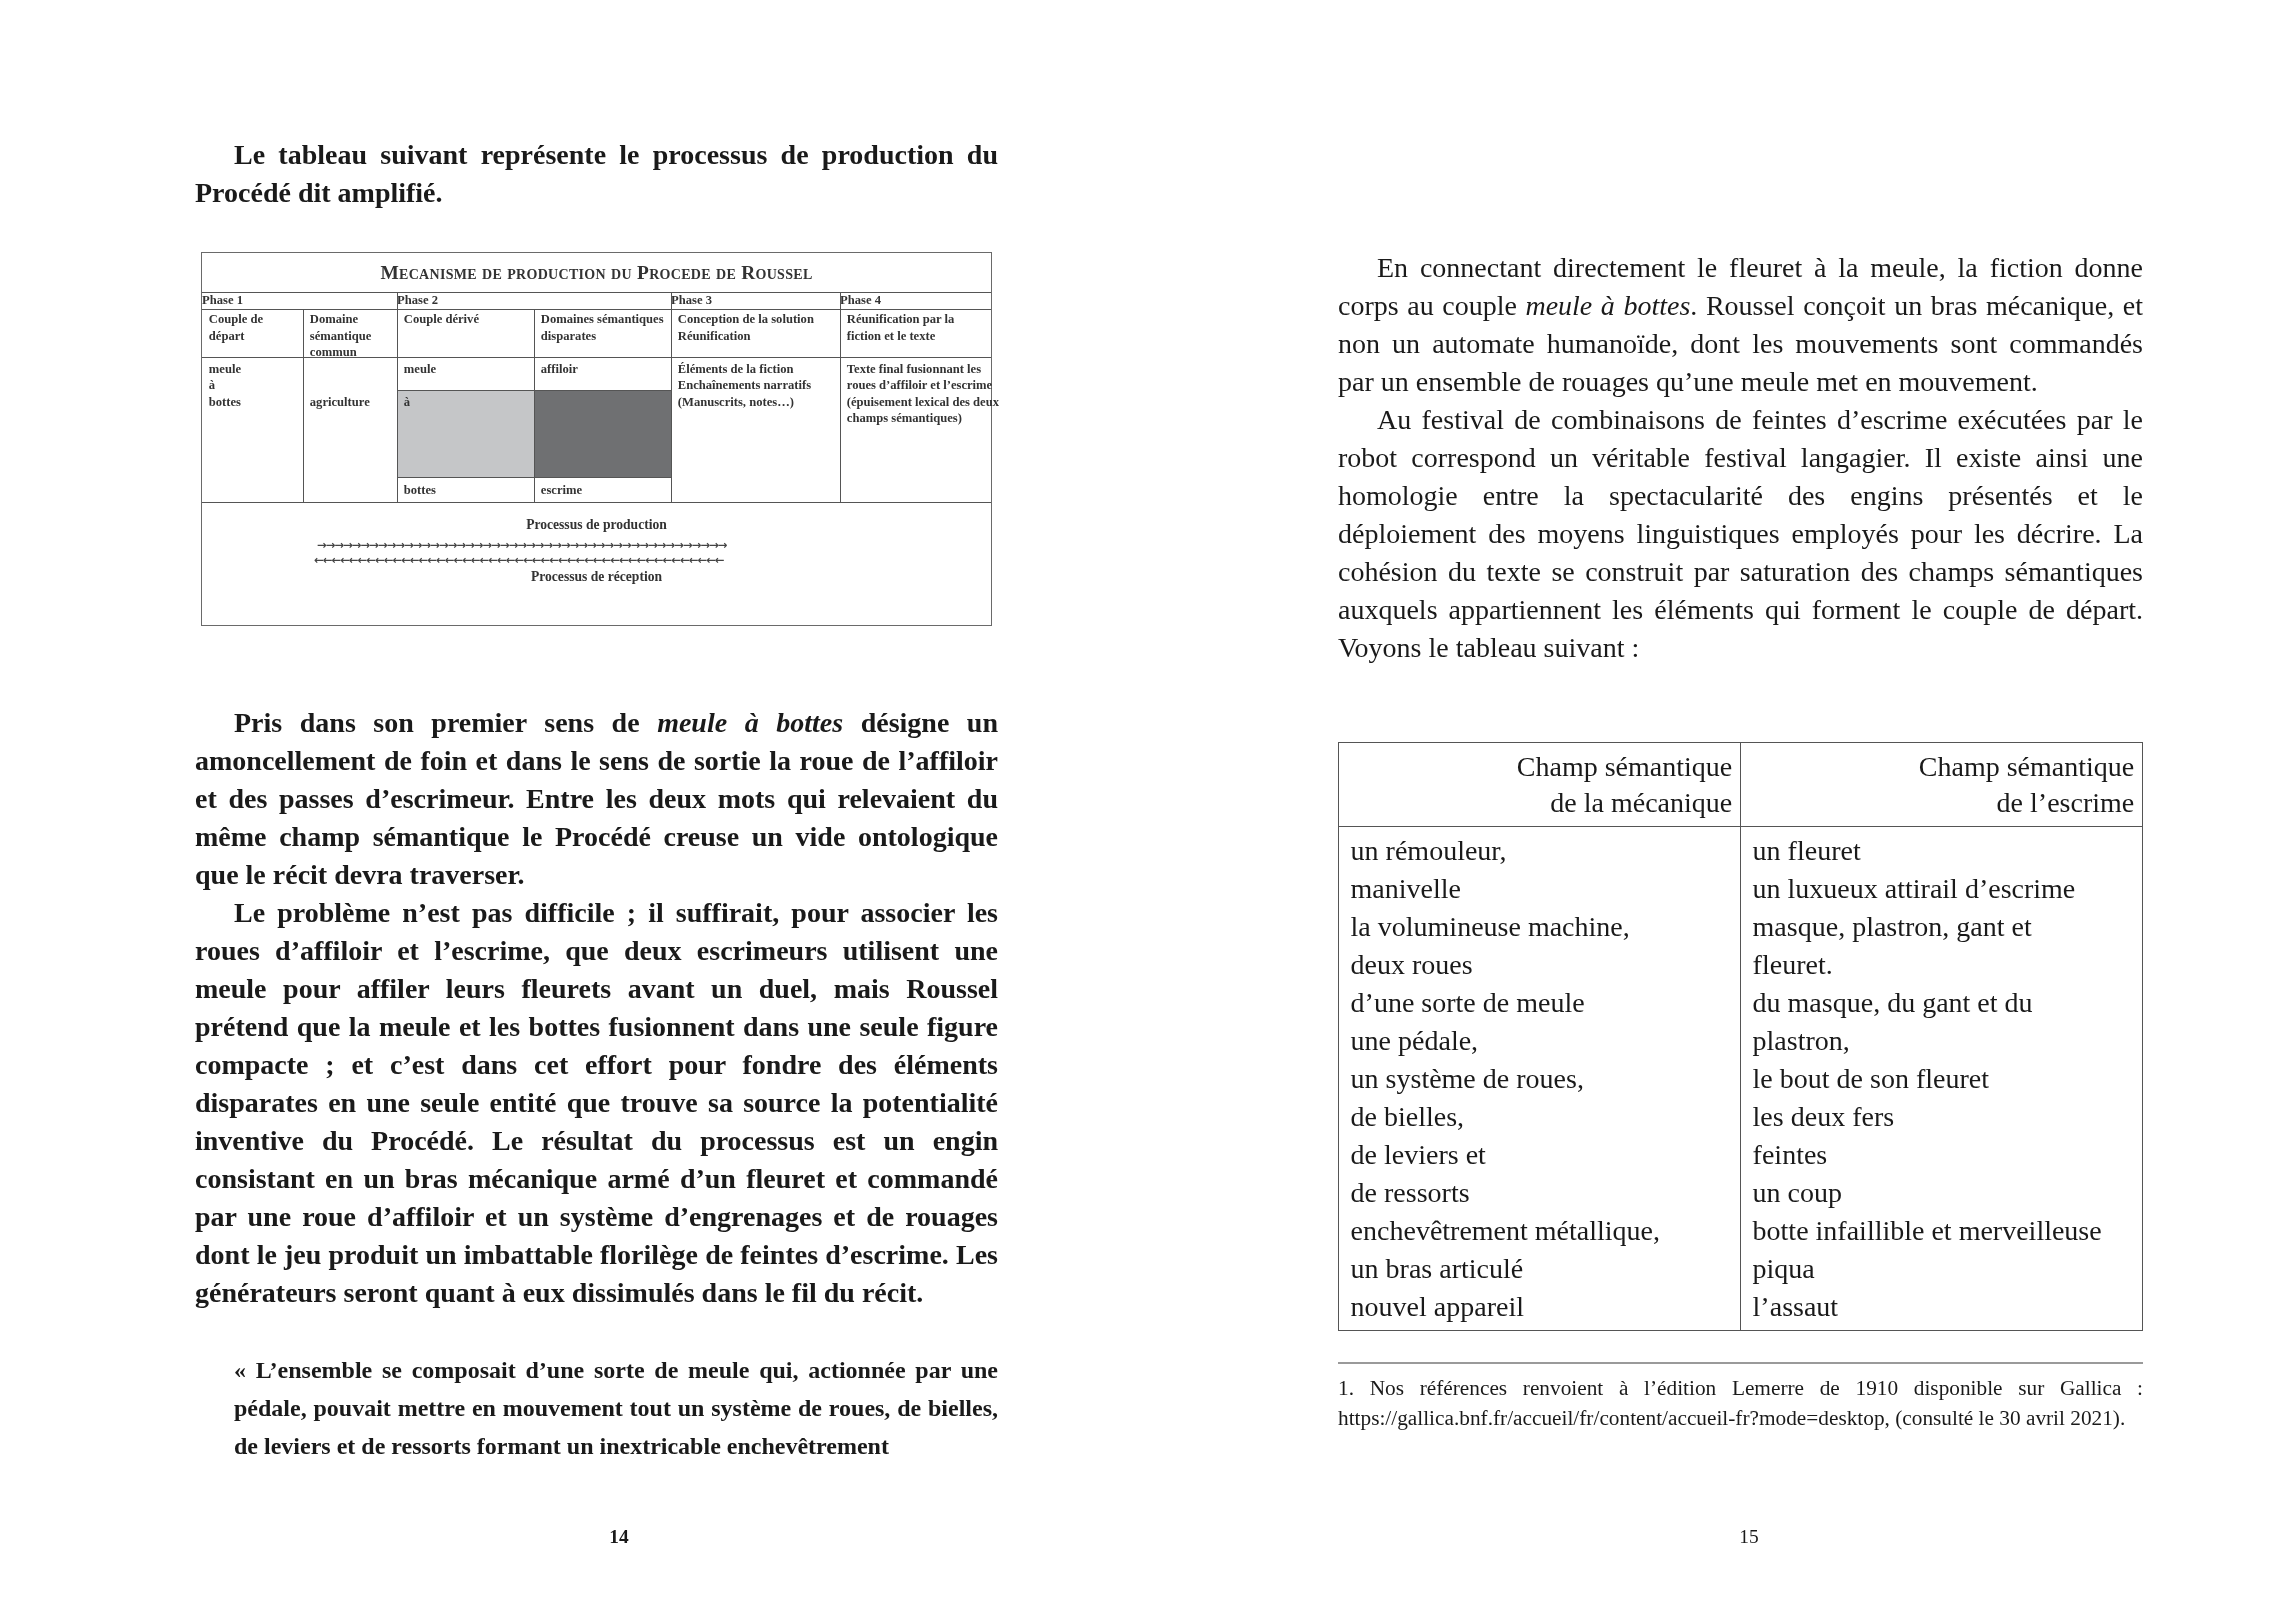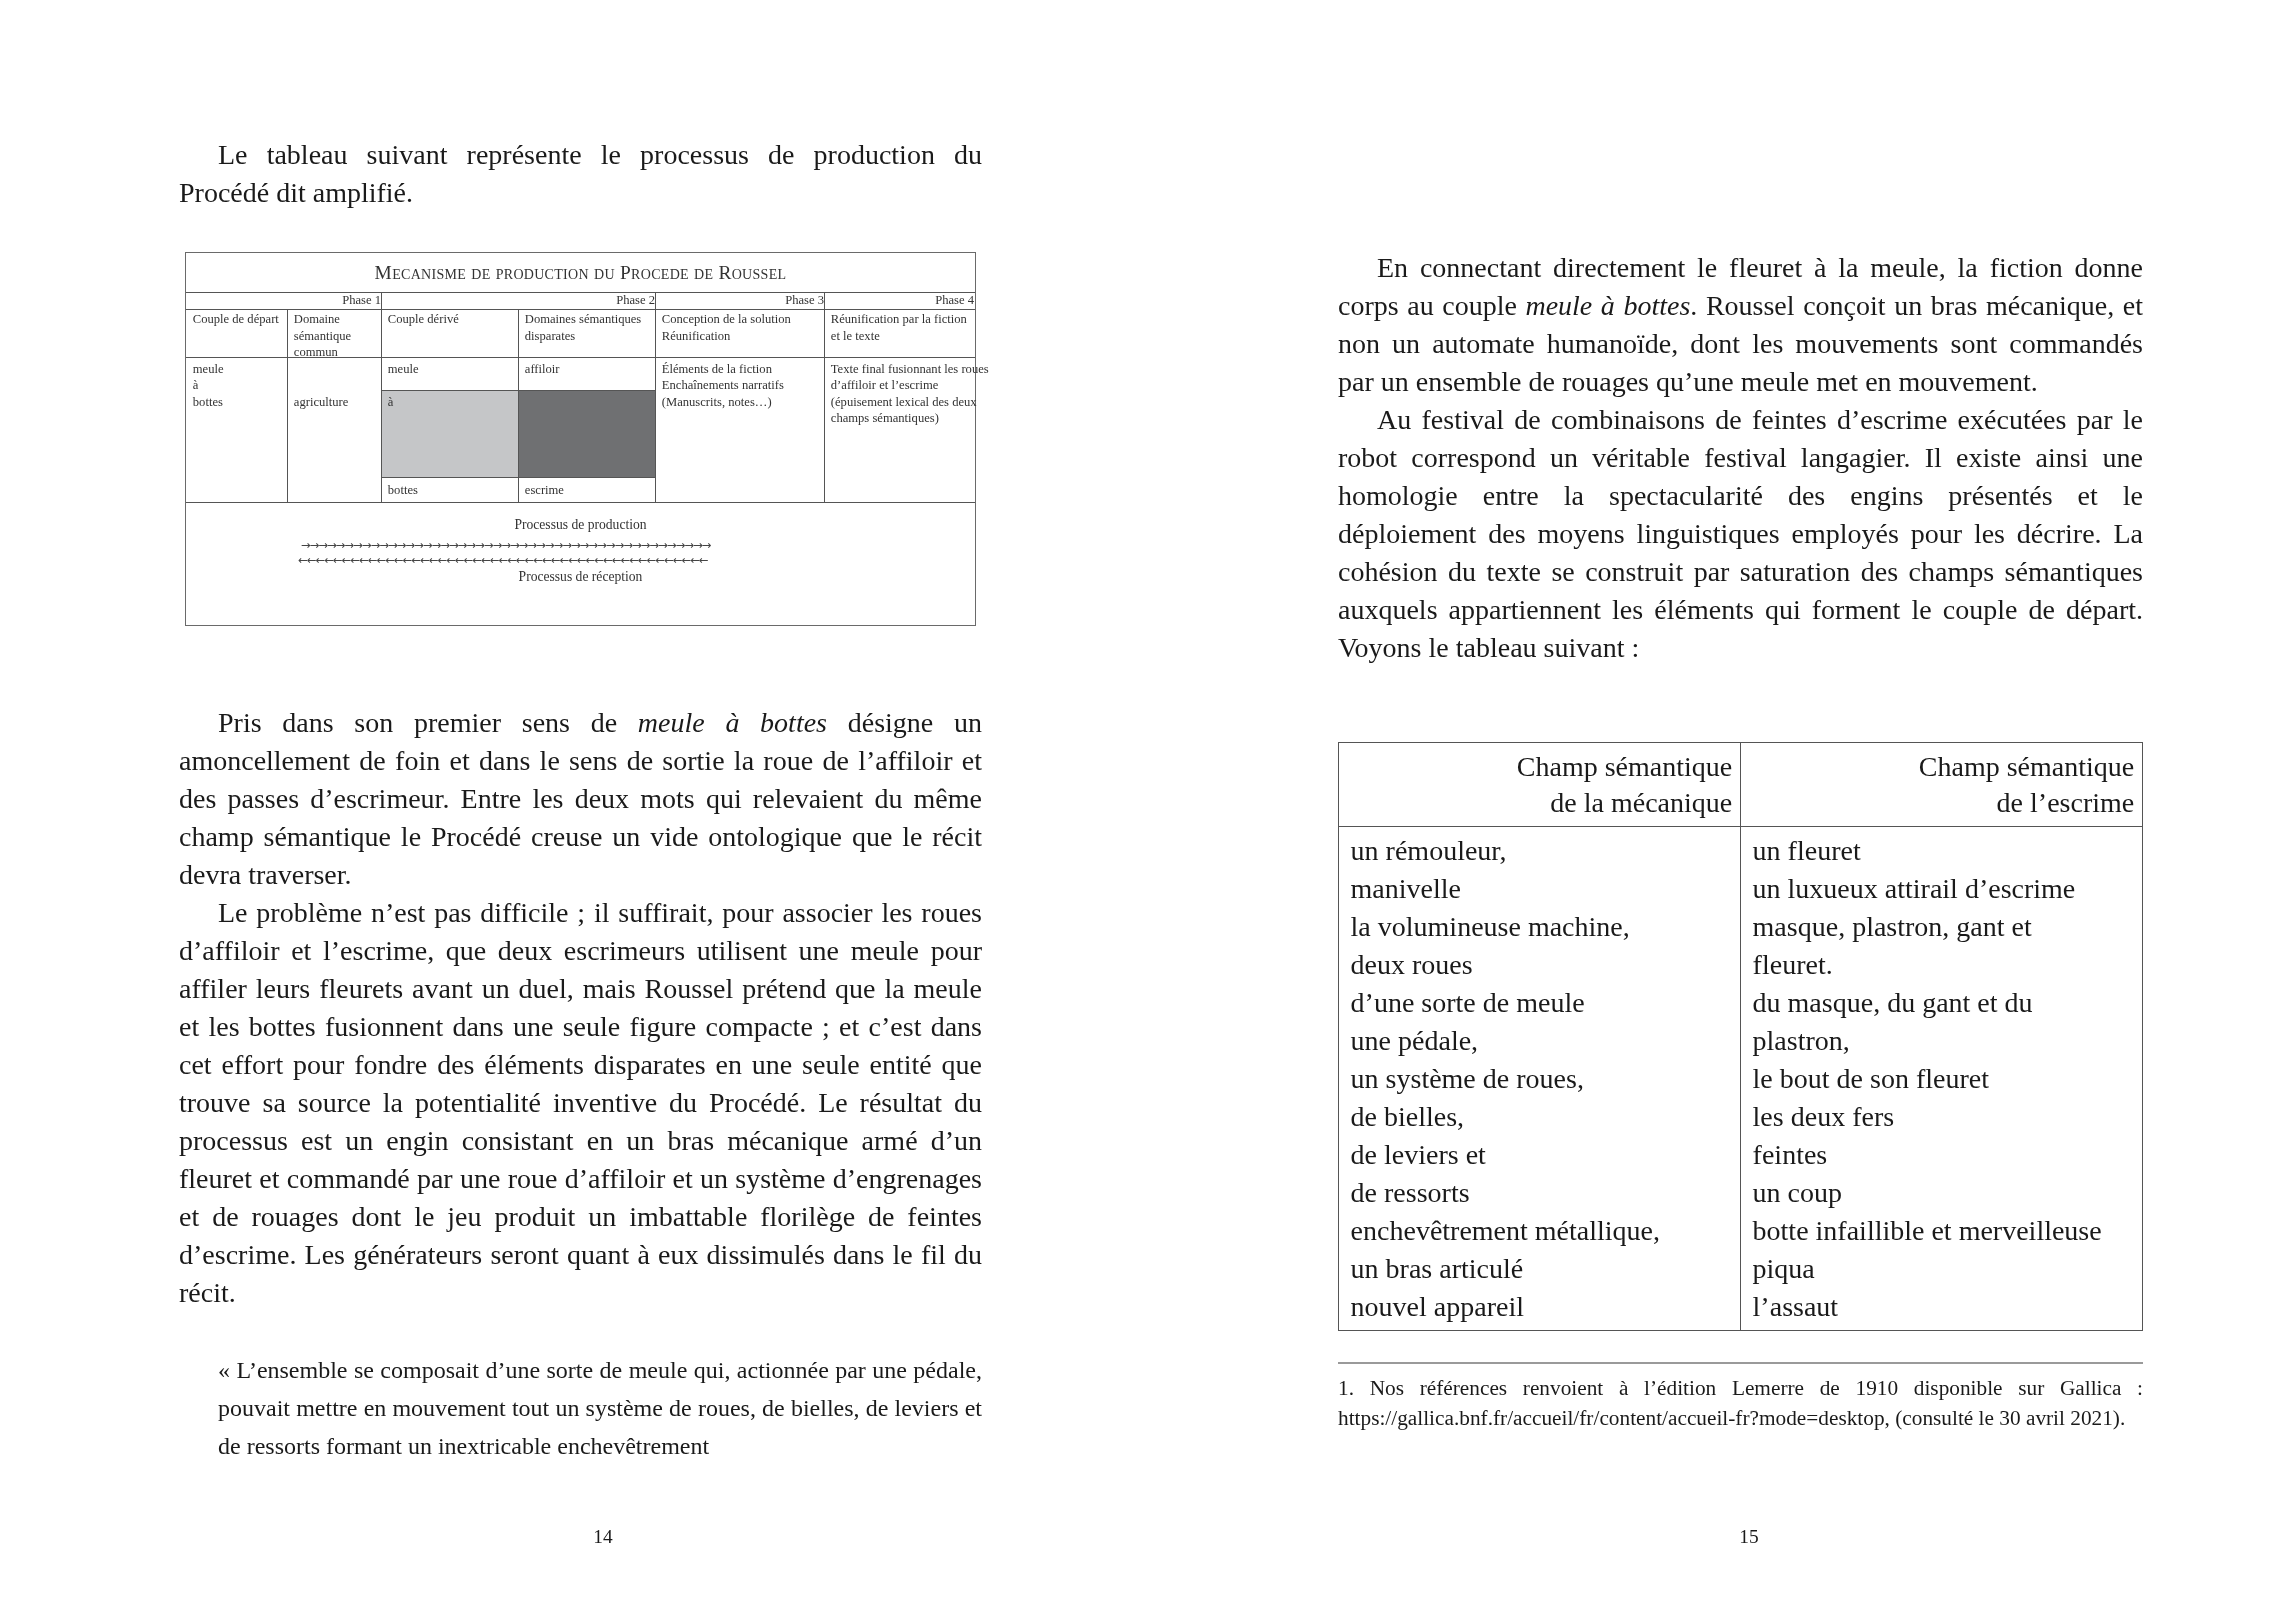--- a/index.html
+++ b/index.html
@@ -1,19 +1,19 @@
 <!DOCTYPE html>
 <html><head>
 <meta charset="utf-8">
 <style>
   html, body { margin:0; padding:0; background:#ffffff; }
   body { width:2292px; height:1604px; position:relative; overflow:hidden;
          font-family:"DejaVu Serif","Liberation Serif",serif; color:#1a1a1a; }
   .page { position:absolute; top:0; height:1604px; }
-  .page-left { left:0; width:1146px; }
+  .page-left { left:16px; width:1146px;font-weight:bold; }
   .page-right { left:1146px; width:1146px; }
   .col { position:absolute; }
   .left-col { left:179px; width:803px; }
   .right-col { left:192px; width:805px; }
   p.body { margin:0; font-family:"Liberation Serif",serif; font-size:28px; line-height:38px;
            text-align:justify; text-indent:39px; }
   p.quote { margin:0; font-family:"Liberation Serif",serif; font-size:24px; line-height:38px;
             text-align:justify; padding-left:39px; }
   em { font-style:italic; }
   sup { font-size:60%; line-height:0; }
@@ -22,21 +22,21 @@
 
   
   .fig { position:absolute; left:185px; top:252px; width:791px; height:374px;
          border:1.9px solid #6a6a6a; box-sizing:border-box; font-family:"Liberation Serif",serif; color:#333; }
   .fig-title { height:39px; display:flex; align-items:center; justify-content:center;
                font-size:19.4px; font-variant:small-caps; letter-spacing:0.3px; border-bottom:1.5px solid #555; }
   .fig-grid { position:relative; height:209px; border-bottom:1.5px solid #555; }
   .fig-grid .cell { position:absolute; font-size:12.6px; line-height:16.5px; padding:1.9px 6.8px; box-sizing:border-box; }
   .vline { position:absolute; top:0; width:1px; background:#555; }
   .hline { position:absolute; height:1px; background:#555; }
-  .phase { position:absolute; top:0; height:15.5px; font-size:12.6px; text-align:right; line-height:15.5px; }
+  .phase { position:absolute; top:0; height:15.5px; font-size:12.6px; text-align:left; line-height:15.5px; }
   .shade-light { position:absolute; background:#c5c6c8; }
   .shade-dark { position:absolute; background:#6f7072; }
   .fig-process { position:relative; height:122px; }
   .proc-label { position:absolute; width:100%; text-align:center; font-size:13.6px; }
   .arrows { position:absolute; left:115px; width:563px; font-size:11.6px; letter-spacing:-1px;
             white-space:nowrap; overflow:hidden; color:#444; font-family:"DejaVu Sans",sans-serif; }
 
   
   .sem { position:absolute; left:192px; top:742px; width:805px; border-collapse:collapse;
          font-family:"Liberation Serif",serif; font-size:28px; border:1.9px solid #555; }

